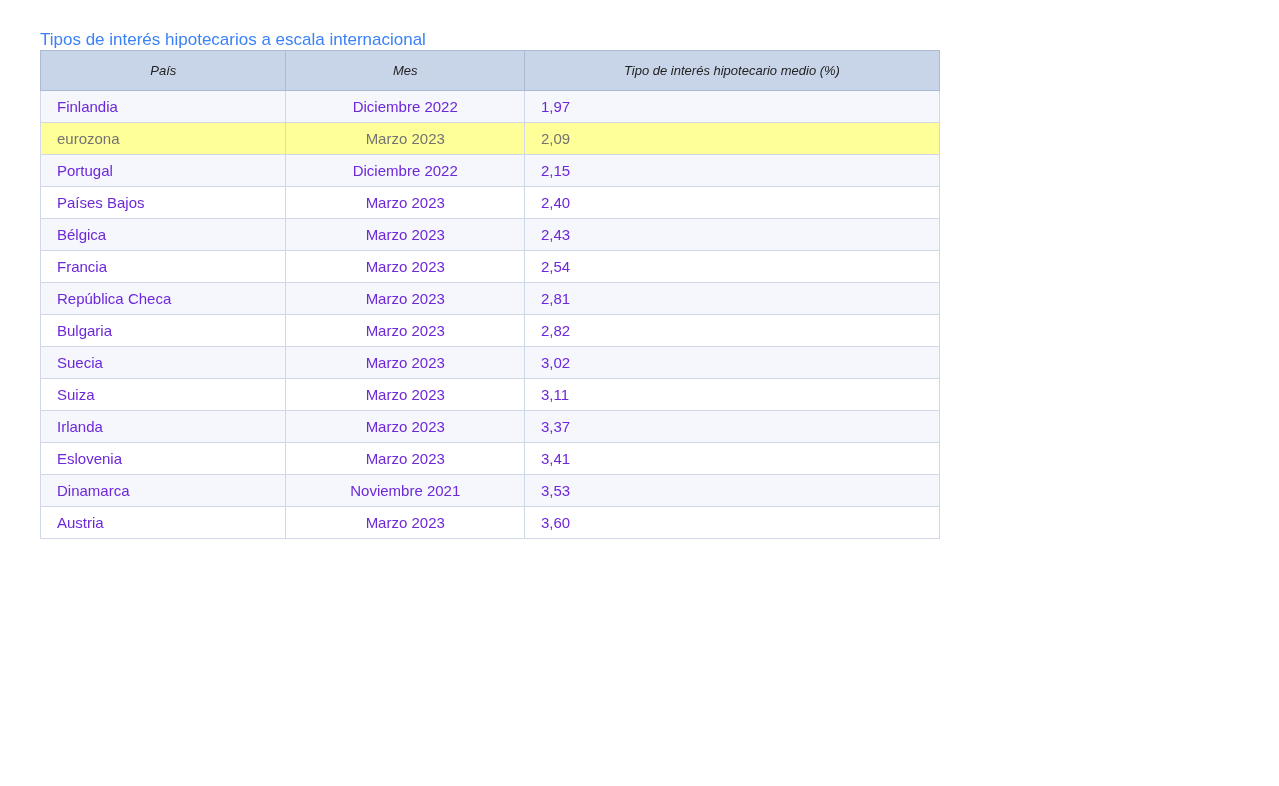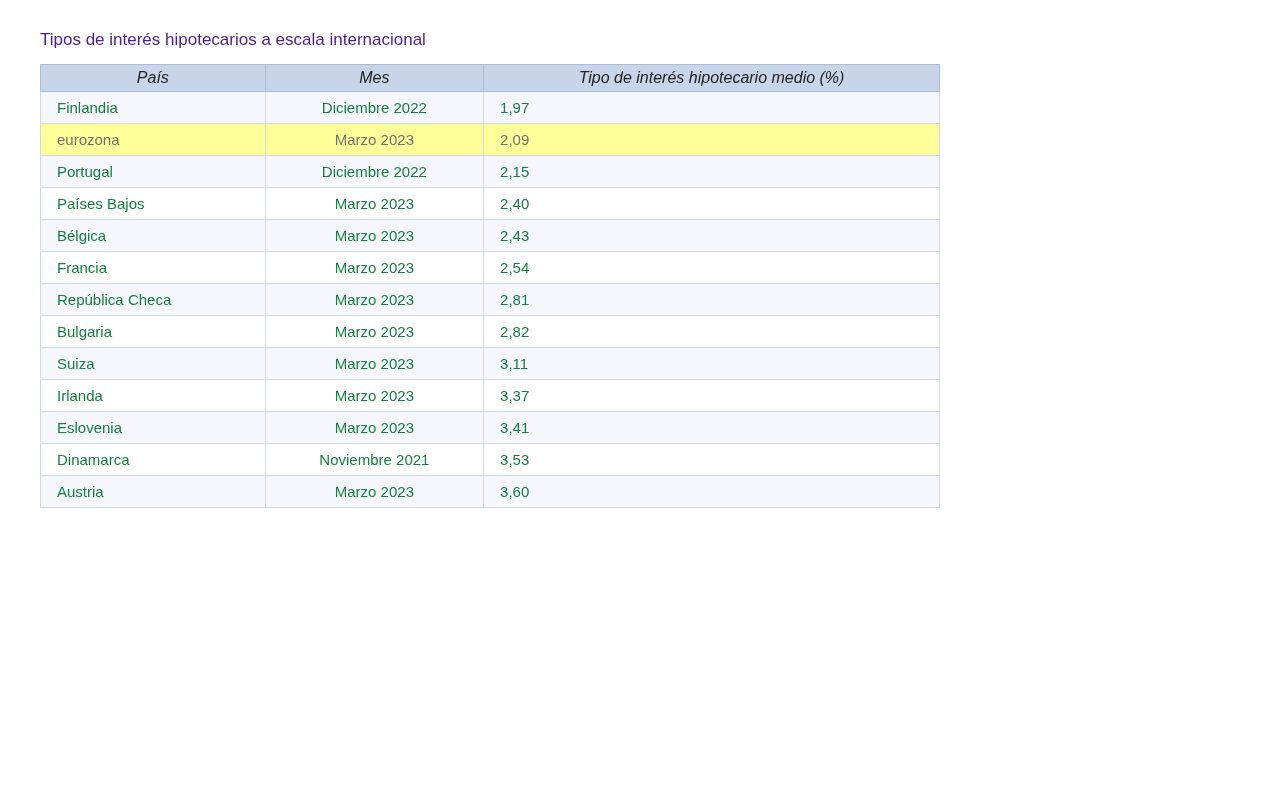--- a/index.html
+++ b/index.html
@@ -12,42 +12,41 @@
       background: #ffffff;
       font-family: Arial, Helvetica, sans-serif;
       font-size: 15px;
       color: #222;
       padding: 30px 40px;
     }
 
     .page-title {
       font-size: 17px;
       font-weight: normal;
-      color: #4c1d95;
-      margin-bottom: 14px;
+      color: #3b82f6;
     }
 
     table {
       border-collapse: collapse;
       width: 100%;
       max-width: 900px;
     }
 
     thead tr {
       background-color: #c8d4e8;
     }
 
     thead th {
       font-style: italic;
       font-weight: normal;
-      padding: 4px 16px;
+      padding: 12px 16px;
       text-align: center;
       border: 1px solid #aabcd4;
       color: #222;
-      font-size: 16px;
+      font-size: 13px;
     }
 
     thead th:first-child {
       text-align: center;
     }
 
     tbody tr {
       border-bottom: 1px solid #d0d8e8;
     }
 
@@ -56,21 +55,21 @@
     }
 
     tbody tr:nth-child(even) {
       background-color: #ffffff;
     }
 
     tbody td {
       padding: 7px 16px;
       border-left: 1px solid #d0d8e8;
       border-right: 1px solid #d0d8e8;
-      color: #15803d;
+      color: #6d28d9;
       font-size: 15px;
     }
 
     tbody td:first-child {
       text-align: left;
     }
 
     tbody td:nth-child(2) {
       text-align: center;
     }
@@ -140,20 +139,25 @@
         <td>República Checa</td>
         <td>Marzo 2023</td>
         <td>2,81</td>
       </tr>
       <tr>
         <td>Bulgaria</td>
         <td>Marzo 2023</td>
         <td>2,82</td>
       </tr>
       <tr>
+        <td>Suecia</td>
+        <td>Marzo 2023</td>
+        <td>3,02</td>
+      </tr>
+      <tr>
         <td>Suiza</td>
         <td>Marzo 2023</td>
         <td>3,11</td>
       </tr>
       <tr>
         <td>Irlanda</td>
         <td>Marzo 2023</td>
         <td>3,37</td>
       </tr>
       <tr>

